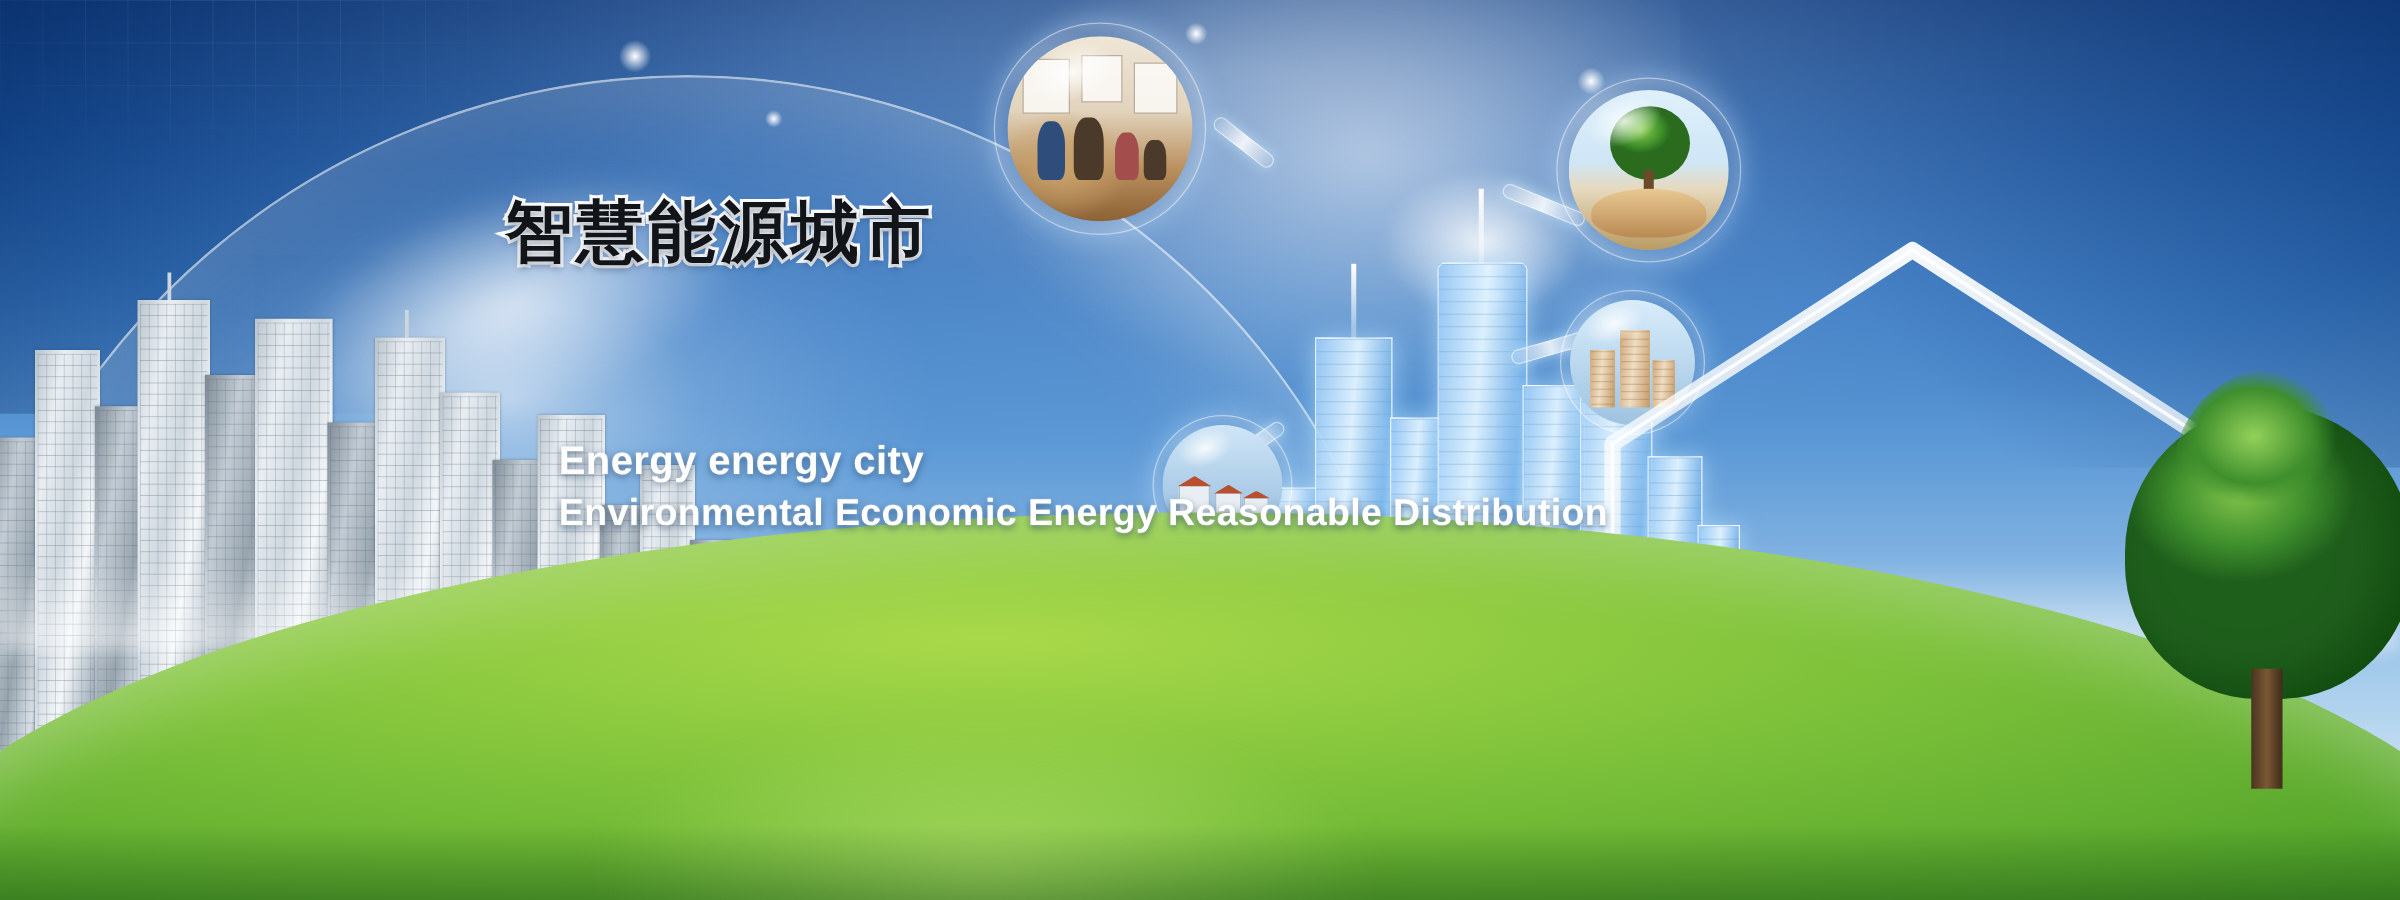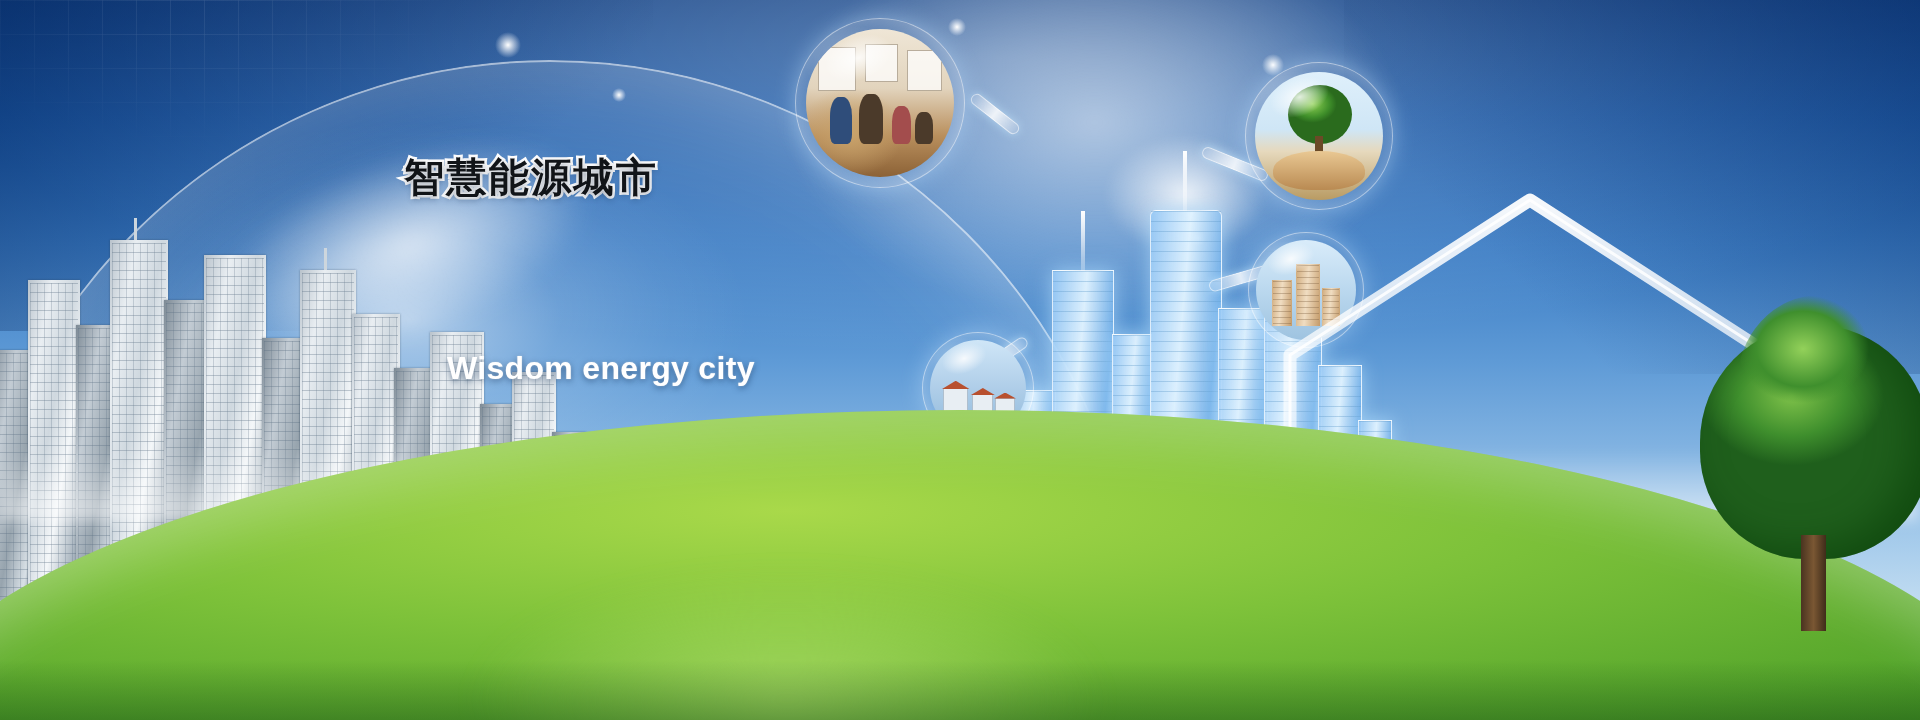--- a/index.html
+++ b/index.html
@@ -197,21 +197,21 @@
     position:absolute;
     color:#111418;
     font-weight:bold;
     letter-spacing:.06em;
     white-space:nowrap;
     -webkit-text-stroke:5px #ffffff;
     paint-order:stroke fill;
     text-shadow:
       0 0 2px #fff, 0 3px 6px rgba(20,40,70,.45);
   }
-  .cn-title{ left:404px; top:150px; font-size:40px; }
+  .cn-title{ left:404px; top:150px; font-size:54px; }
   .cn-sub{ left:576px; top:260px; font-size:56px; }
 
   .en1, .en2{
     position:absolute; color:#ffffff; font-weight:bold; white-space:nowrap;
     text-shadow:0 2px 6px rgba(10,40,80,.55), 0 0 2px rgba(255,255,255,.5);
   }
   .en1{ left:447px; top:350px; font-size:32px; letter-spacing:.01em; }
   .en2{ left:447px; top:394px; font-size:30px; letter-spacing:.01em; }
 
   
@@ -349,17 +349,18 @@
     <div class="crown2"></div>
     <div class="trunk"></div>
   </div>
 
   <div class="bottom-fade"></div>
 
   <div class="copy">
     <div class="cn-title">智慧能源城市</div>
 
 
-    <div class="en1">Wisdom energy city</div>
-
+    <div class="en1">Energy energy city</div>
+
+    <div class="en2">Environmental Economic  Energy Reasonable Distribution</div>
   </div>
 
 </div>
 
 </body></html>

